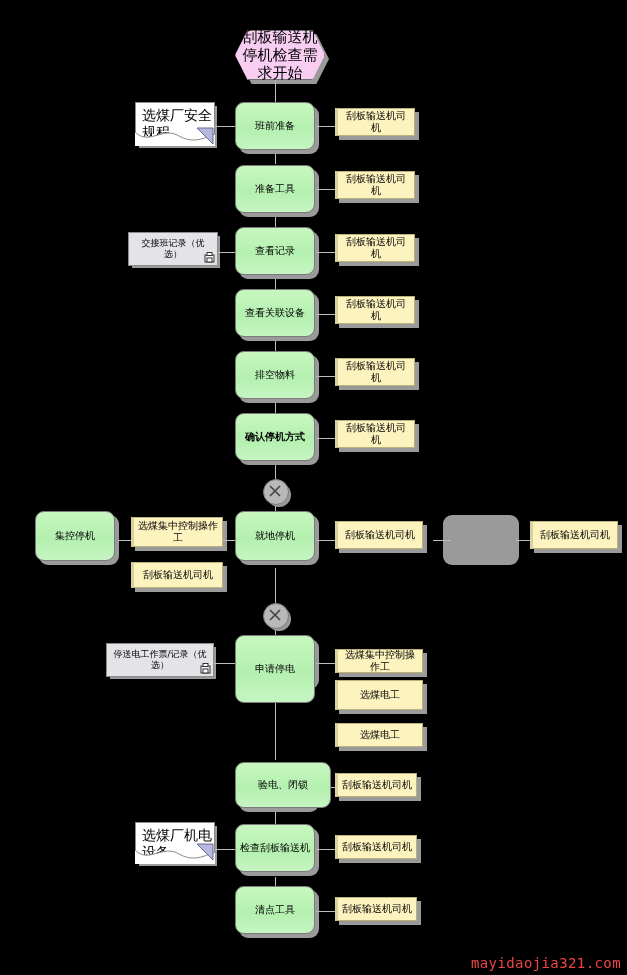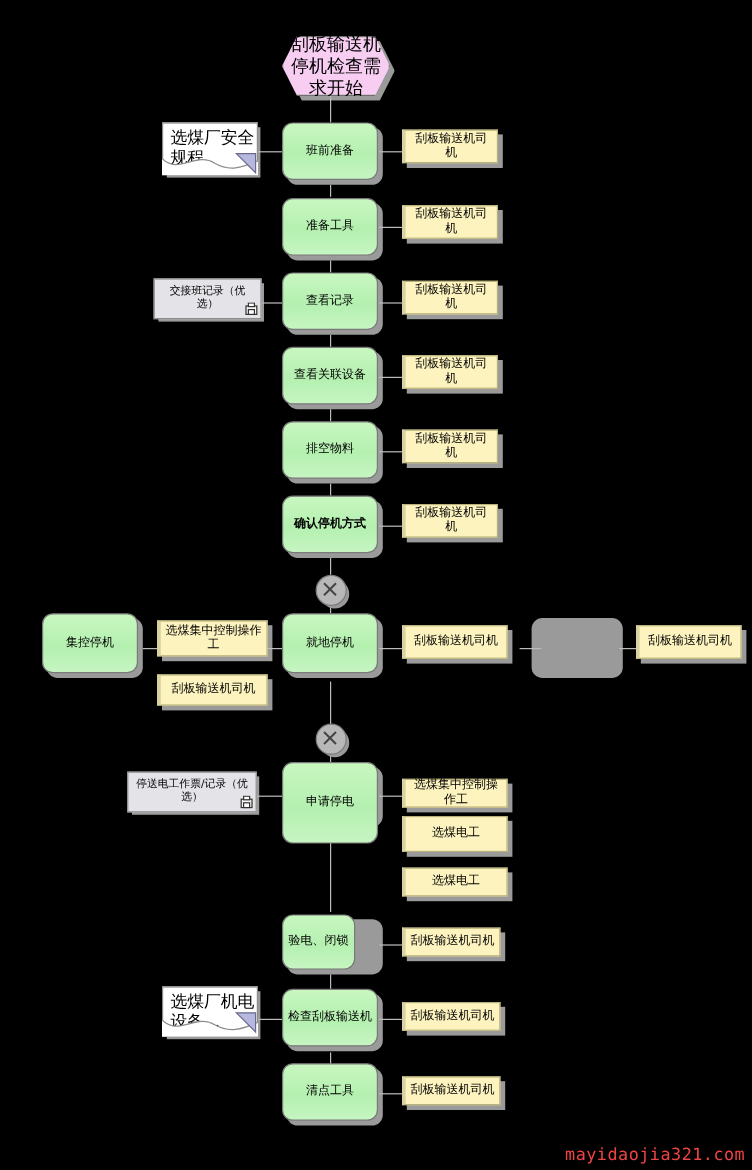--- a/index.html
+++ b/index.html
@@ -303,21 +303,21 @@
   <div class="shadow role-sh" style="left:339px;top:684px;width:88px;height:30px;"></div>
   <div class="node role" style="left:335px;top:680px;width:88px;height:30px;">
     <span class="lbl">选煤电工</span>
   </div>
   <div class="shadow role-sh" style="left:339px;top:727px;width:88px;height:24px;"></div>
   <div class="node role" style="left:335px;top:723px;width:88px;height:24px;">
     <span class="lbl">选煤电工</span>
   </div>
 
   <div class="shadow task-sh" style="left:239px;top:766px;width:80px;height:46px;"></div>
-  <div class="node task" style="left:235px;top:762px;width:61px;height:46px;">
+  <div class="node task" style="left:235px;top:762px;width:96px;height:46px;">
     <span class="lbl">验电、闭锁</span>
   </div>
   <div class="shadow role-sh" style="left:339px;top:777px;width:82px;height:24px;"></div>
   <div class="node role" style="left:335px;top:773px;width:82px;height:24px;">
     <span class="lbl">刮板输送机司机</span>
   </div>
 
   <div class="shadow" style="left:139px;top:826px;width:78px;height:40px;"></div>
   <div class="node note" style="left:135px;top:822px;width:80px;height:42px;">
     <span class="lbl">选煤厂机电设备...</span>

